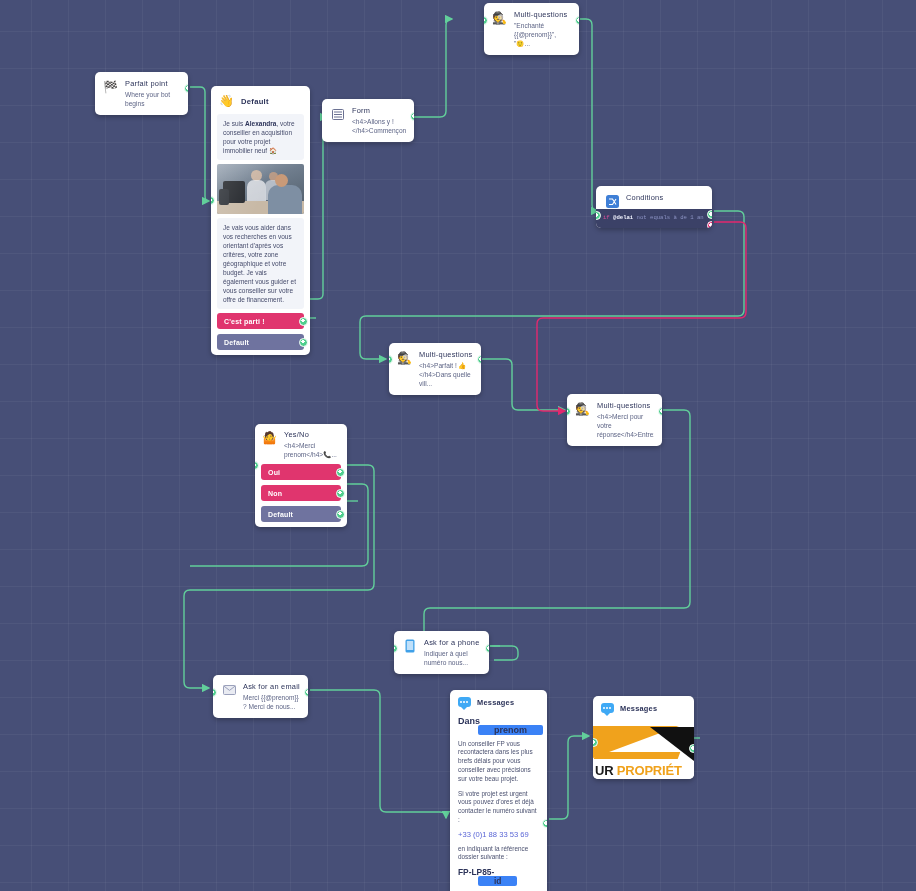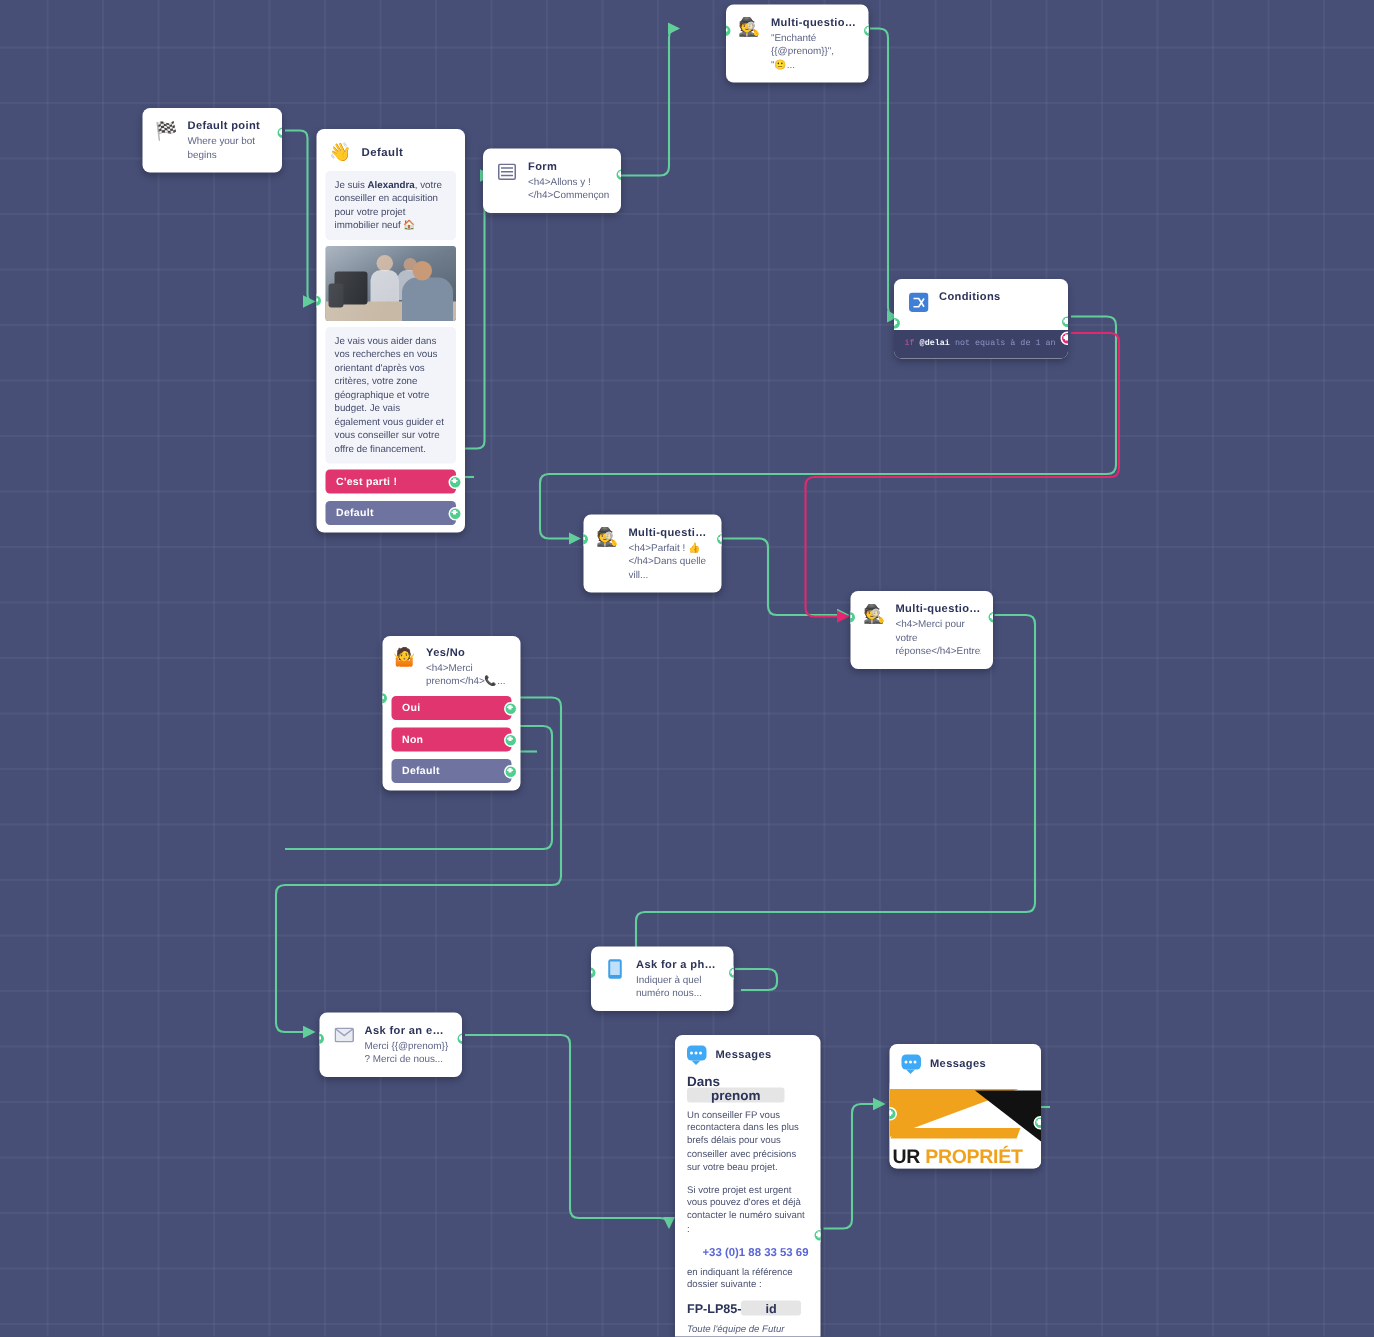--- a/index.html
+++ b/index.html
@@ -27,21 +27,21 @@
   .node-head{
     display:flex;align-items:flex-start;gap:6px;
     padding:7px 8px 7px 8px;
   }
   .node-ico{
     width:16px;height:16px;flex:0 0 16px;display:flex;align-items:center;
     justify-content:center;font-size:12px;line-height:1;
   }
   .node-txt{min-width:0;flex:1;}
   .node-title{
-    font-size:7.4px;font-weight:bold;color:#2c3359;letter-spacing:.25px;
+    font-size:7.4px;font-weight:normal;color:#2c3359;letter-spacing:.25px;
     line-height:10px;white-space:nowrap;overflow:hidden;text-overflow:ellipsis;
   }
   .node-sub{
     font-size:6.6px;color:#5d6485;line-height:9px;margin-top:1px;
     overflow:hidden;
   }
   
   .plug{
     position:absolute;width:9px;height:9px;border-radius:50%;
     background:#4fce8d;border:1.5px solid #ffffff;box-sizing:border-box;
@@ -109,23 +109,23 @@
     width:13px;height:10px;border-radius:3px;background:#3fa9f5;
     position:relative;flex:0 0 13px;
   }
   .msg-ico::after{content:"";position:absolute;left:3px;bottom:-2.5px;
     border-left:3px solid transparent;border-right:3px solid transparent;border-top:3px solid #3fa9f5;}
   .msg-ico i{position:absolute;top:3.5px;left:2px;width:2px;height:2px;border-radius:50%;
     background:#fff;box-shadow:3px 0 0 #fff,6px 0 0 #fff;}
   .msg-title{font-size:7.4px;font-weight:bold;color:#2c3359;letter-spacing:.25px;}
   .msg-body{padding:4px 8px 8px;font-size:6.4px;line-height:8.8px;color:#4b5170;}
   .msg-h{font-size:9px;font-weight:bold;color:#2c3359;margin-bottom:5px;}
-  .hl{background:#e5e5e5;border-radius:2px;padding:0 16px;color:#2c3359;}
+  .hl{background:#3b82f6;border-radius:2px;padding:0 16px;color:#2c3359;margin-left:20px;}
   .msg-p{margin:0 0 6px;}
-  .phone{color:#5a66d6;font-weight:bold;font-size:7.6px;margin:0 0 5px;text-align:right;}
+  .phone{color:#5a66d6;font-weight:normal;font-size:7.6px;margin:0 0 5px;}
   .ref{font-size:8.4px;font-weight:bold;color:#2c3359;margin:2px 0 6px;}
   .ital{font-style:italic;color:#555b7a;}
   .logo{
     margin:3px 0 0;height:57px;position:relative;overflow:hidden;background:#ffffff;padding-left:11px;
   }
   .logo .o1{position:absolute;left:0;top:4px;width:0;height:0;
     border-left:86px solid #f0a21c;border-bottom:32px solid transparent;}
   .logo .o2{position:absolute;left:2px;top:30px;width:84px;height:7px;background:#f0a21c;transform:skewX(-20deg);}
   .logo .blk{position:absolute;right:0;top:5px;width:0;height:0;
     border-right:44px solid #111111;border-bottom:34px solid transparent;}
@@ -183,21 +183,21 @@
     <g fill="none" stroke="#e3286f" stroke-width="1.4">
 
       <path d="M714,222 H740 Q746,222 746,228 V312 Q746,318 740,318 H543 Q537,318 537,324 V405 Q537,411 543,411 H565" marker-end="url(#arrP)"></path>
     </g>
   </svg>
 
   <div class="node" id="start" style="left:95px;top:72px;width:93px;">
     <div class="node-head">
       <div class="node-ico">🏁</div>
       <div class="node-txt">
-        <div class="node-title">Default point</div>
+        <div class="node-title">Parfait point</div>
         <div class="node-sub">Where your bot begins</div>
       </div>
     </div>
     <div class="plug" style="right:-5px;top:12px;"></div>
   </div>
 
   <div class="node" id="welcome">
     <div class="wc-head">
       <div class="node-ico">👋</div>
       <div class="wc-title">Default</div>
@@ -251,21 +251,21 @@
       <div class="node-txt">
         <div class="node-title">Multi-questions</div>
         <div class="node-sub">"Enchanté {{@prenom}}", "🙂...</div>
       </div>
     </div>
     <div class="plug" style="right:-5px;top:13px;"></div>
     <div class="plug left" style="left:-5px;top:13px;"></div>
   </div>
 
   <div class="node" id="conditions">
-    <div class="node-head" style="padding-bottom:11px;">
+    <div class="node-head" style="padding-bottom:0;">
       <div class="node-ico">
         <svg width="13" height="13" viewBox="0 0 13 13">
           <rect width="13" height="13" rx="2.5" fill="#3f7fd6"></rect>
           <path d="M3 4 L6.5 4 L10 9.5 M3 9.5 L6.5 9.5 L10 4" stroke="#fff" stroke-width="1.1" fill="none"></path>
         </svg>
       </div>
       <div class="node-txt">
         <div class="node-title">Conditions</div>
       </div>
     </div>

